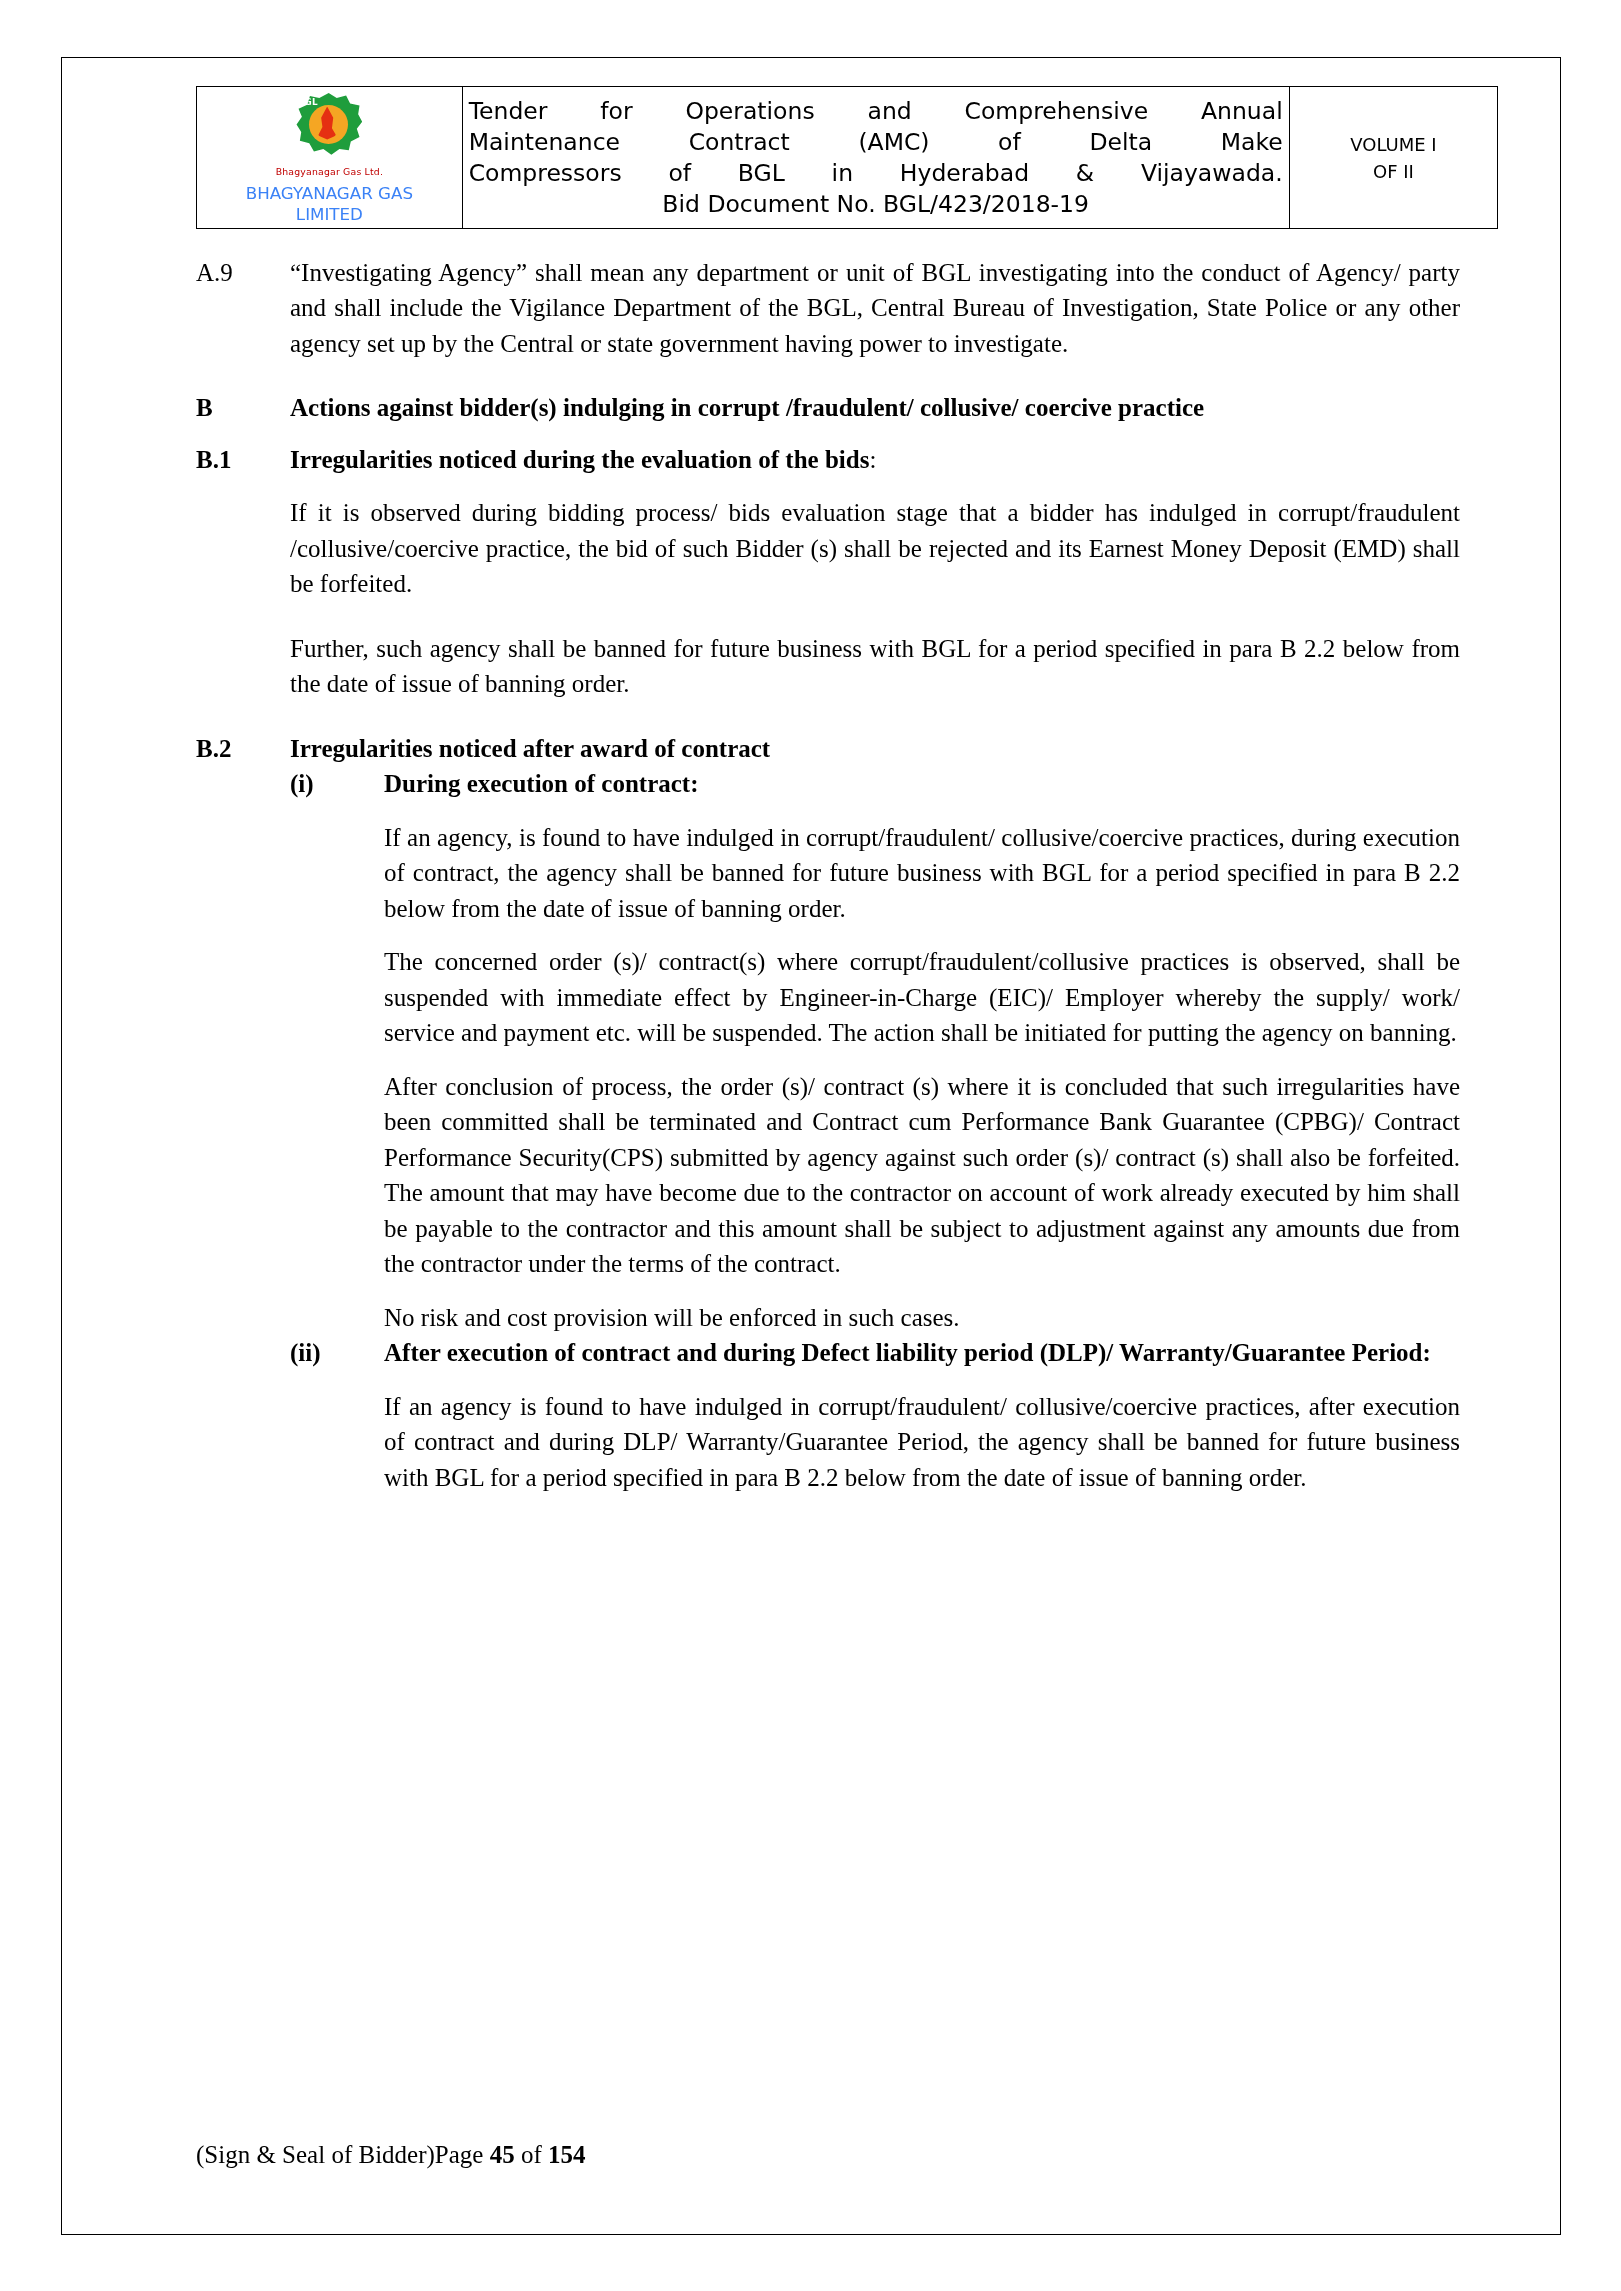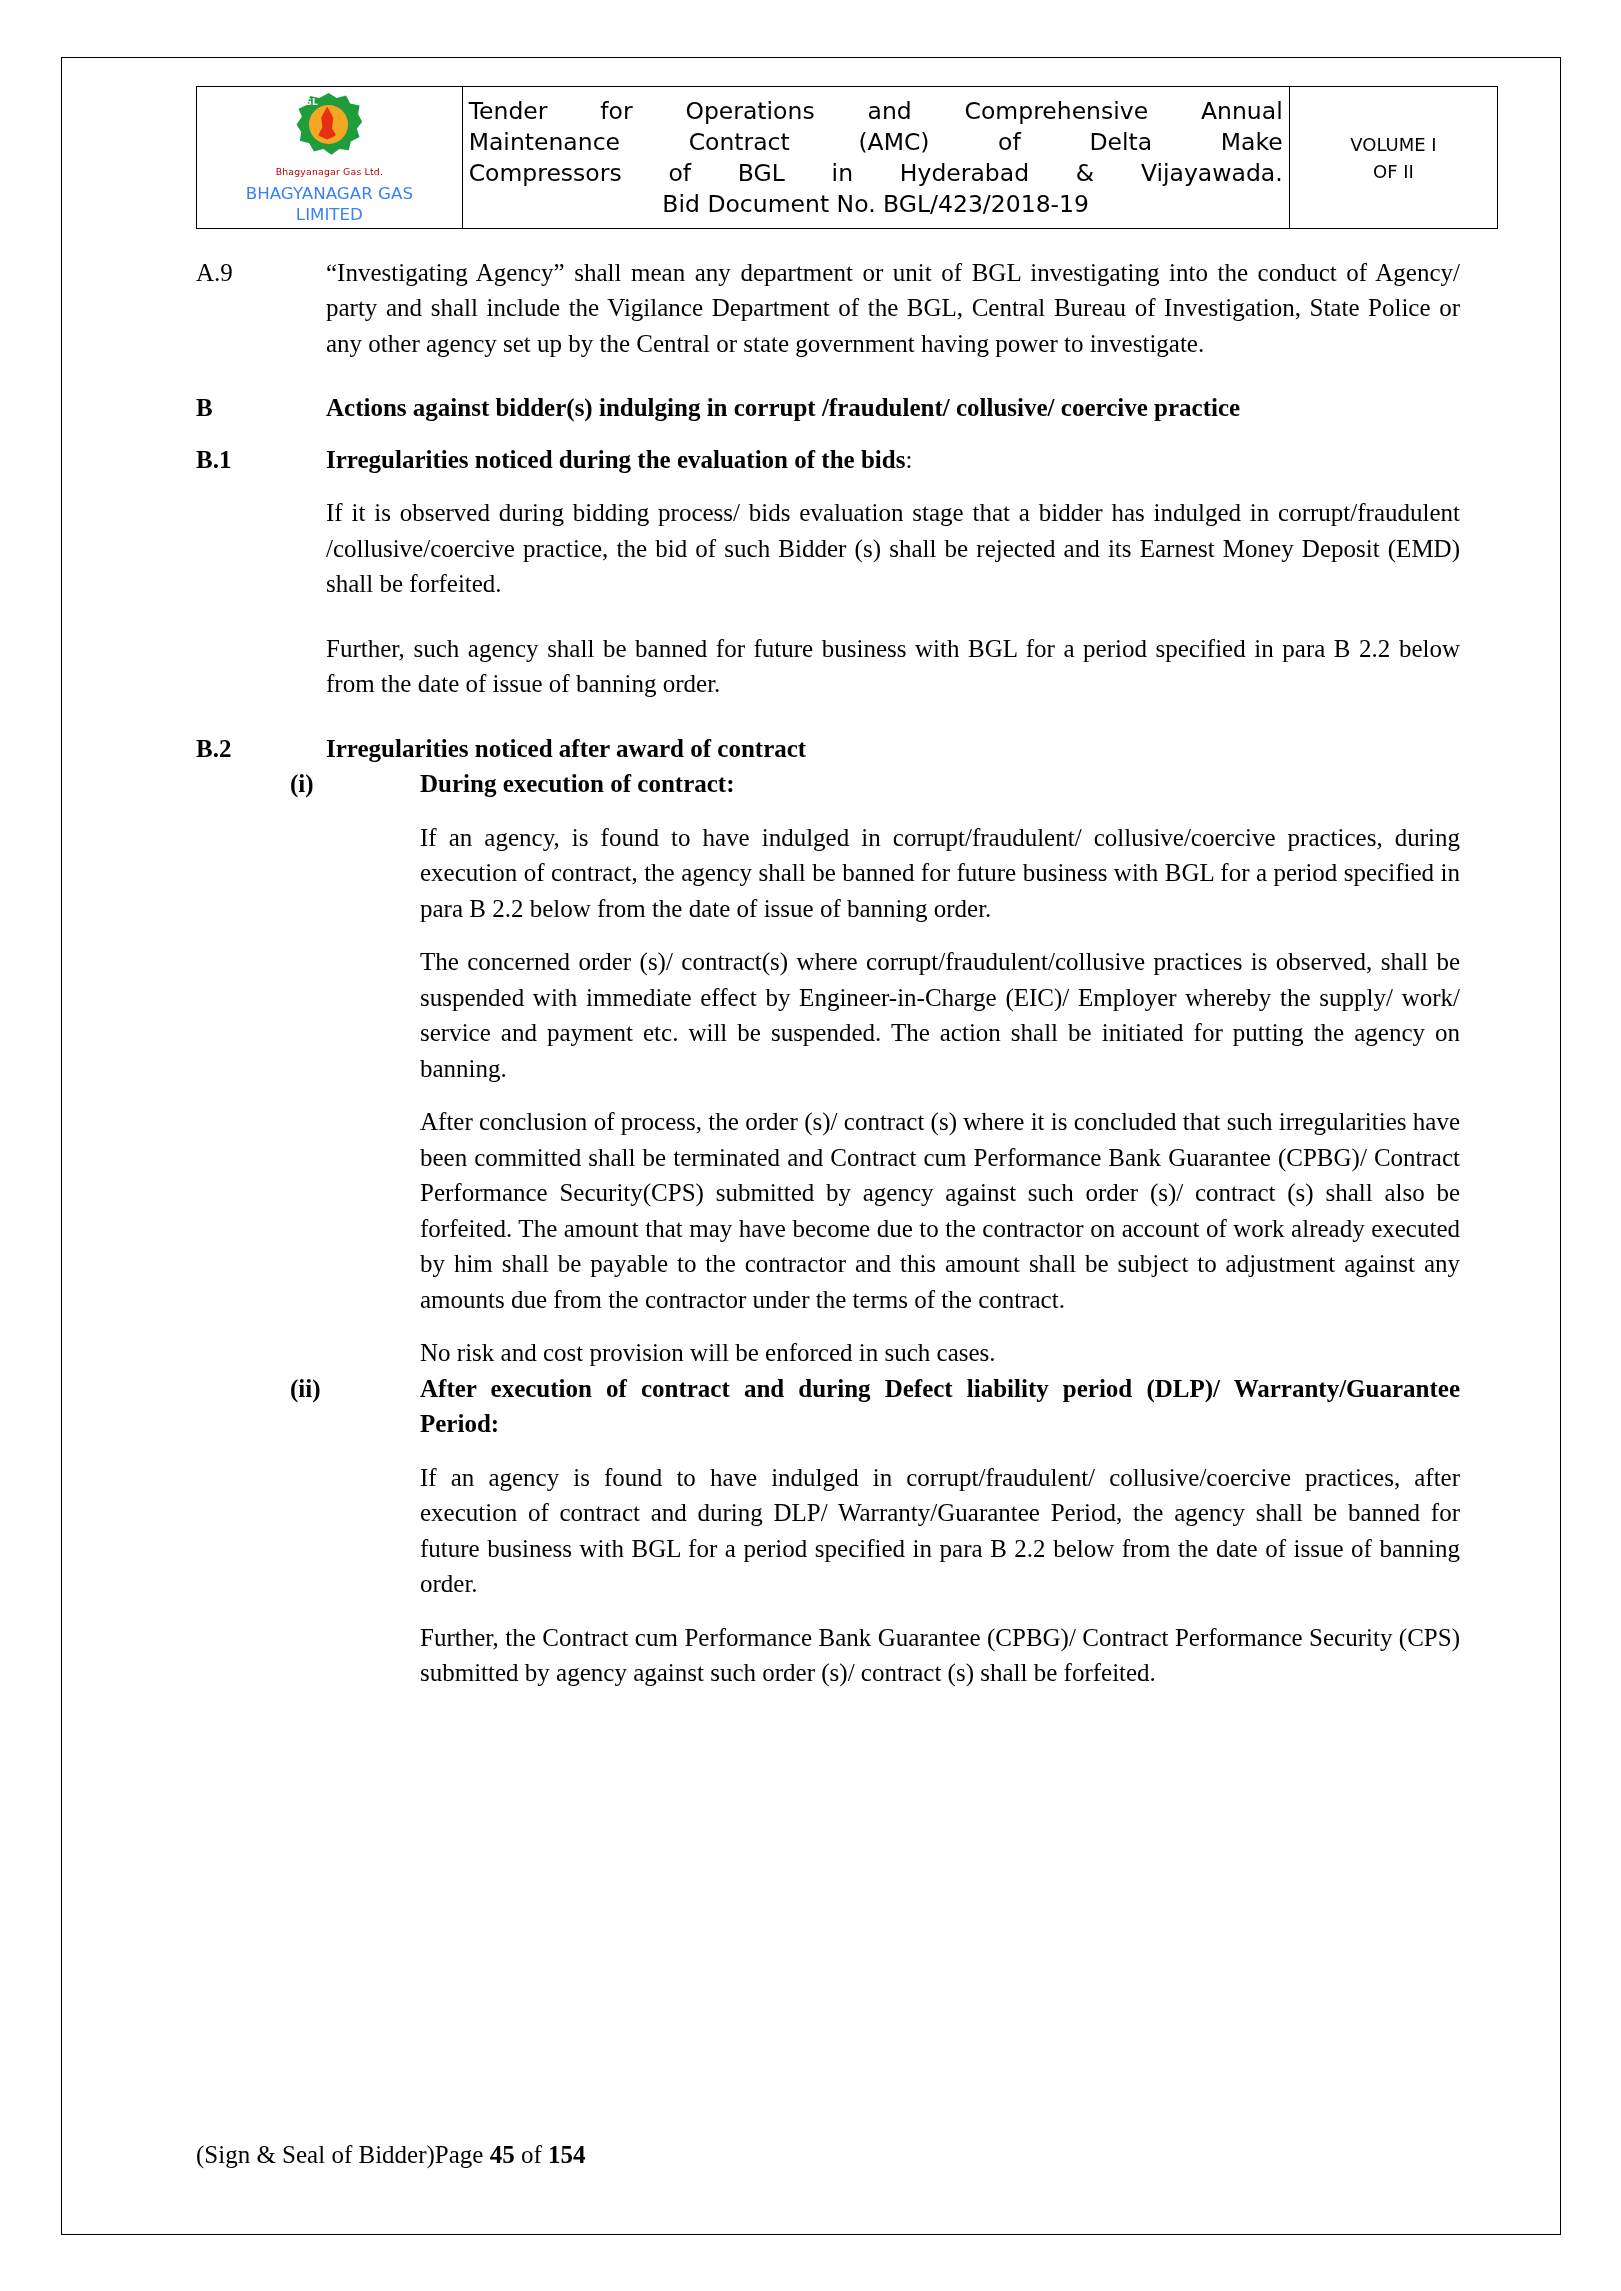--- a/index.html
+++ b/index.html
@@ -139,21 +139,20 @@
 
   
   .body {
     margin-top: 25.5px;
     font-size: 25px;
     line-height: 1.42;
   }
   .row {
     display: flex;
     align-items: flex-start;
-    gap: 36px;
   }
   .num {
     flex: 0 0 auto;
     width: 94px;
     padding-left: 0;
   }
   .txt {
     flex: 1 1 auto;
     text-align: justify;
   }
@@ -259,21 +258,20 @@
           <p class="para">After conclusion of process, the order (s)/ contract (s) where it is concluded that such irregularities have been committed shall be terminated and Contract cum Performance Bank Guarantee (CPBG)/ Contract Performance Security(CPS) submitted by agency against such order (s)/ contract (s) shall also be forfeited. The amount that may have become due to the contractor on account of work already executed by him shall be payable to the contractor and this amount shall be subject to adjustment against  any amounts due from the contractor under the terms of the contract.</p>
           <p class="para">No risk and cost provision will be enforced in such cases.</p>
         </div>
       </div>
 
       <div class="row indent-1">
         <div class="num b">(ii)</div>
         <div class="txt">
           <p class="para b">After execution of contract and during Defect liability period (DLP)/ Warranty/Guarantee Period:</p>
           <p class="para">If an agency is found to have indulged in corrupt/fraudulent/ collusive/coercive practices, after execution of contract and during DLP/ Warranty/Guarantee Period,  the agency  shall be banned for future business with BGL for a period specified in para B 2.2 below from the date of issue of banning order.</p>
-          <p class="para">Further, the Contract cum Performance Bank Guarantee (CPBG)/ Contract Performance Security (CPS) submitted by agency against such order (s)/ contract (s) shall be forfeited.</p>
         </div>
       </div>
 
     </div>
   </div>
 
   <div class="footer">
     <div class="left">(Sign &amp; Seal of Bidder)</div>
     <div class="right"><span>Page </span><span class="b">45</span><span> of </span><span class="b">154</span></div>
   </div>

